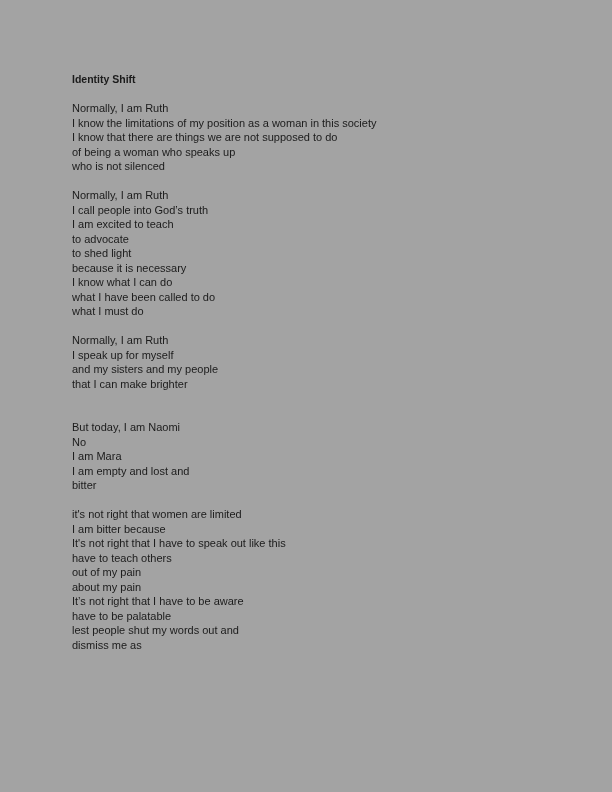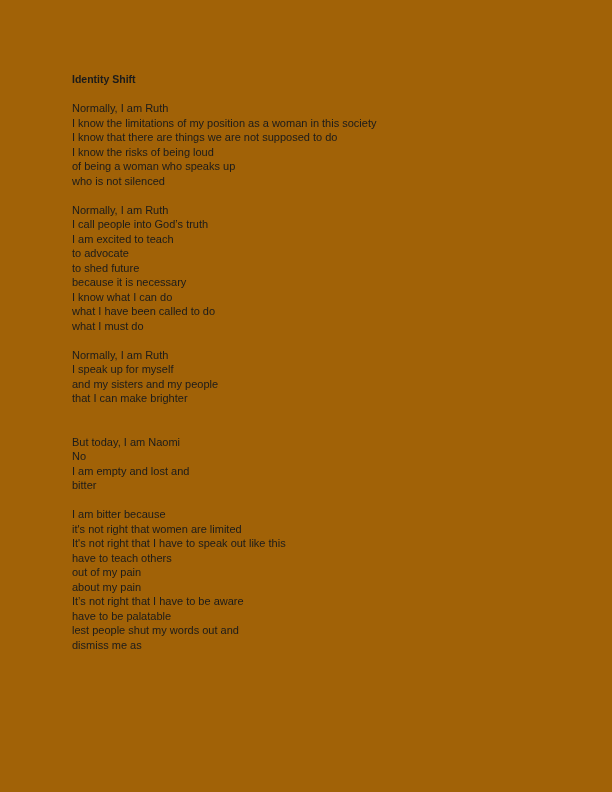--- a/index.html
+++ b/index.html
@@ -33,54 +33,54 @@
   .line {
     font-size: 11px;
     line-height: 14.5px;
     min-height: 14.5px;
     white-space: pre-wrap;
   }
 </style>
 </head>
 <body>
 
-<div class="page" style="background: #a16207; color: rgb(27, 27, 27);">
+<div class="page" style="background: #a3a3a3; color: rgb(27, 27, 27);">
   <div class="content">
     <div class="doc-title">Identity Shift</div>
     <div id="poem-body">
         <div class="line">Normally, I am Ruth</div>
         <div class="line">I know the limitations of my position as a woman in this society</div>
         <div class="line">I know that there are things we are not supposed to do</div>
-        <div class="line">I know the risks of being loud</div>
         <div class="line">of being a woman who speaks up</div>
         <div class="line">who is not silenced</div>
         <div class="line">&nbsp;</div>
         <div class="line">Normally, I am Ruth</div>
         <div class="line">I call people into God’s truth</div>
         <div class="line">I am excited to teach</div>
         <div class="line">to advocate</div>
-        <div class="line">to shed future</div>
+        <div class="line">to shed light</div>
         <div class="line">because it is necessary</div>
         <div class="line">I know what I can do</div>
         <div class="line">what I have been called to do</div>
         <div class="line">what I must do</div>
         <div class="line">&nbsp;</div>
         <div class="line">Normally, I am Ruth</div>
         <div class="line">I speak up for myself</div>
         <div class="line">and my sisters and my people</div>
         <div class="line">that I can make brighter</div>
         <div class="line">&nbsp;</div>
         <div class="line">&nbsp;</div>
         <div class="line">But today, I am Naomi</div>
         <div class="line">No</div>
+        <div class="line">I am Mara</div>
         <div class="line">I am empty and lost and</div>
         <div class="line">bitter</div>
         <div class="line">&nbsp;</div>
+        <div class="line">it's not right that women are limited</div>
         <div class="line">I am bitter because</div>
-        <div class="line">it's not right that women are limited</div>
         <div class="line">It's not right that I have to speak out like this</div>
         <div class="line">have to teach others</div>
         <div class="line">out of my pain</div>
         <div class="line">about my pain</div>
         <div class="line">It’s not right that I have to be aware</div>
         <div class="line">have to be palatable</div>
         <div class="line">lest people shut my words out and</div>
         <div class="line">dismiss me as</div>
       </div>
   </div>

